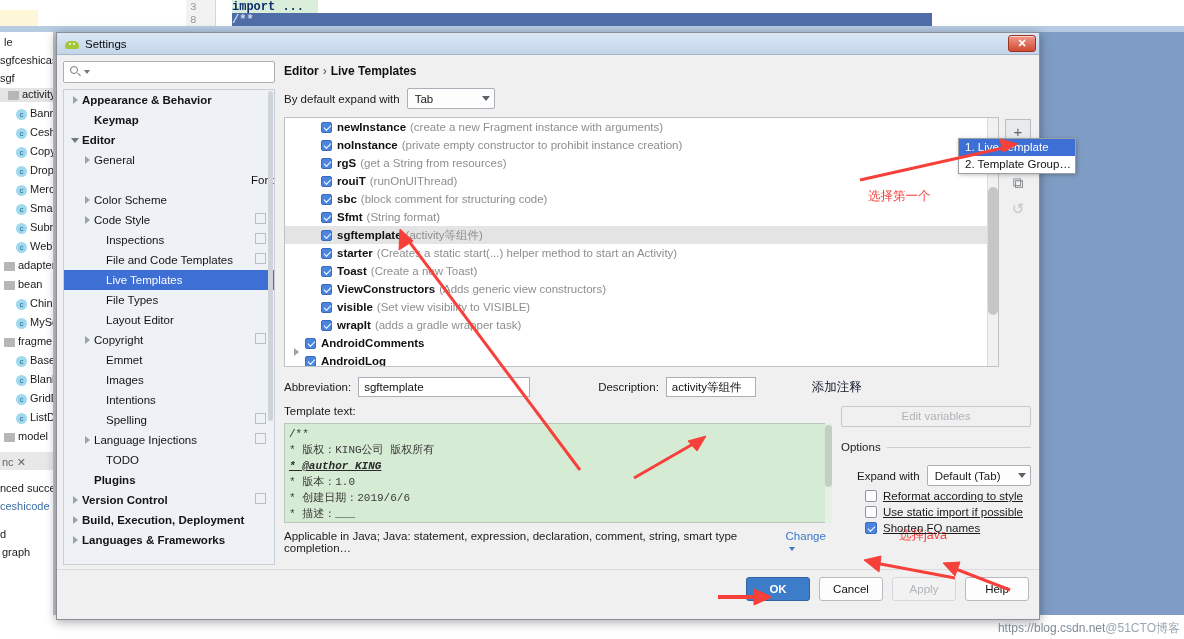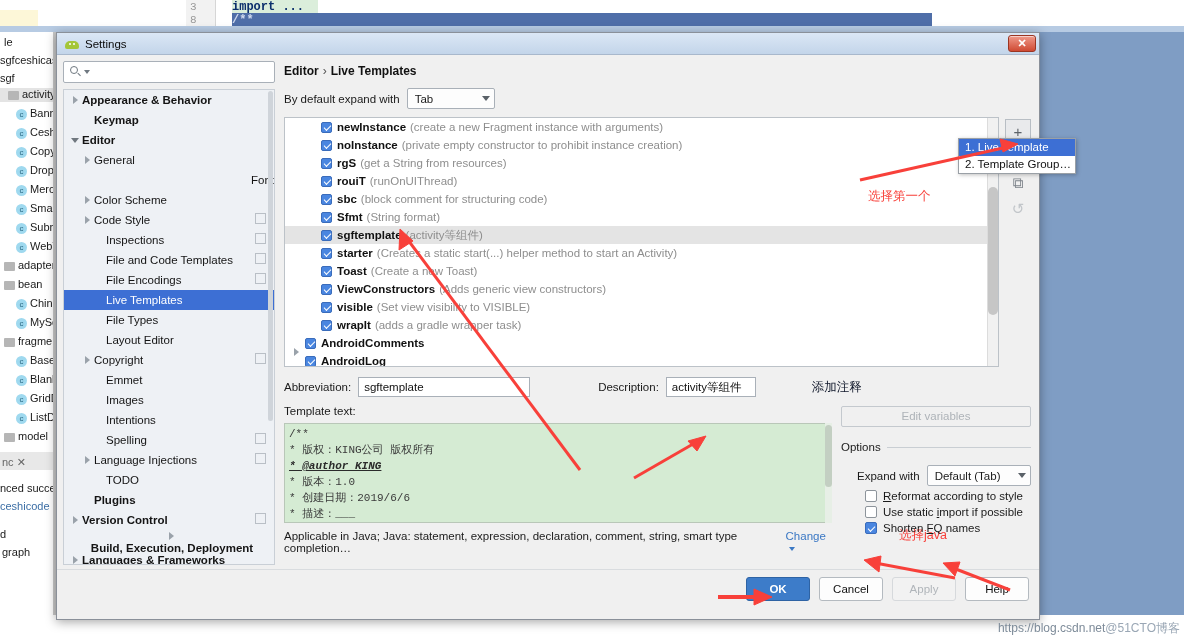--- a/index.html
+++ b/index.html
@@ -160,21 +160,21 @@
   #rightopts { position:absolute; left:560px; top:345px; width:190px; }
   #edit-vars {
     width:190px; height:21px; background:#f0f0f0; border:1px solid #c4c9ce;
     color:#aeb3b8; font-size:11.5px; text-align:center; line-height:19px; border-radius:2px;
   }
   #opts-legend { margin-top:14px; display:flex; align-items:center; font-size:11.5px; color:#1b1b1b; }
   #opts-legend .line { flex:1; height:1px; background:#c9ced3; margin-left:6px; }
   #expand-with-row { display:flex; align-items:center; margin-top:12px; padding-left:16px; }
   #expand-with-row .lbl2 { font-size:11.5px; margin-right:7px; }
   #expand-with-combo { width:104px; }
-  .opt-cb-row { display:flex; align-items:center; margin-top:4px; padding-left:24px; font-size:11.5px; }
+  .opt-cb-row { display:flex; align-items:center; margin-top:4px; padding-left:24px; font-size:11.5px;text-decoration:underline; }
   .ocb { width:12px; height:12px; border:1px solid #8d949b; background:#fff; margin-right:6px; border-radius:2px; position:relative; flex:0 0 12px; }
   .ocb.on { background:#4a86e0; border-color:#3a6cbb; }
   .ocb.on::after { content:""; position:absolute; left:2px; top:3px; width:6px; height:3px; border-left:1.6px solid #fff; border-bottom:1.6px solid #fff; transform:rotate(-45deg); }
   .u { text-decoration:underline; }
 
   
   #footer { position:absolute; left:0; right:0; bottom:0; height:50px; }
   #btnbar { position:absolute; right:10px; top:8px; display:flex; gap:9px; }
   .btn { width:64px; height:24px; border:1px solid #b4bac0; background:#fdfdfd; border-radius:3px; font-size:11.5px; text-align:center; line-height:22px; color:#111; }
   .btn.primary { background:#3d7cc9; border-color:#2e63a4; color:#fff; font-weight:bold; }
@@ -298,25 +298,20 @@
             <div class="t-row" style="padding-left: 30px;">
               <span class="t-arrow"></span>
               <span class="t-label">Inspections</span>
               <span class="t-copy"></span>
             </div>
             <div class="t-row" style="padding-left: 30px;">
               <span class="t-arrow"></span>
               <span class="t-label">File and Code Templates</span>
               <span class="t-copy"></span>
             </div>
-            <div class="t-row" style="padding-left: 30px;">
-              <span class="t-arrow"></span>
-              <span class="t-label">File Encodings</span>
-              <span class="t-copy"></span>
-            </div>
             <div class="t-row sel" style="padding-left: 30px;">
               <span class="t-arrow"></span>
               <span class="t-label">Live Templates</span>
             </div>
             <div class="t-row" style="padding-left: 30px;">
               <span class="t-arrow"></span>
               <span class="t-label">File Types</span>
             </div>
             <div class="t-row" style="padding-left: 30px;">
               <span class="t-arrow"></span>
@@ -355,21 +350,21 @@
             </div>
             <div class="t-row" style="padding-left: 18px;">
               <span class="t-arrow"></span>
               <span class="t-label bold">Plugins</span>
             </div>
             <div class="t-row" style="padding-left: 6px;">
               <span class="t-arrow closed"></span>
               <span class="t-label bold">Version Control</span>
               <span class="t-copy"></span>
             </div>
-            <div class="t-row" style="padding-left: 6px; flex-direction: column;">
+            <div class="t-row" style="padding-left: 6px;">
               <span class="t-arrow closed"></span>
               <span class="t-label bold">Build, Execution, Deployment</span>
             </div>
             <div class="t-row" style="padding-left: 6px;">
               <span class="t-arrow closed"></span>
               <span class="t-label bold">Languages &amp; Frameworks</span>
             </div>
           </div>
         <div id="tree-scroll">
             <div id="tree-thumb"></div>

